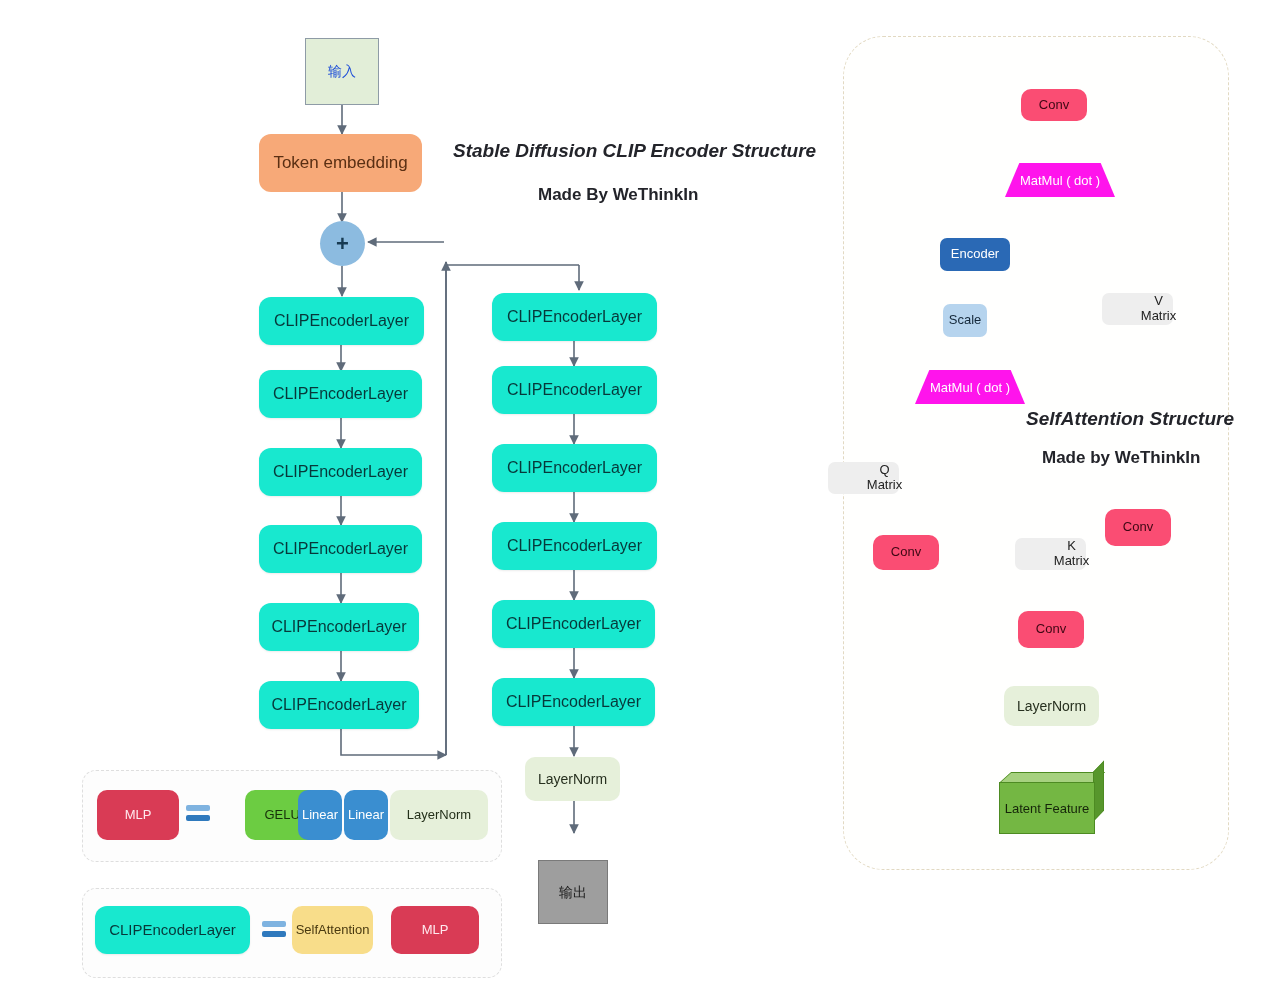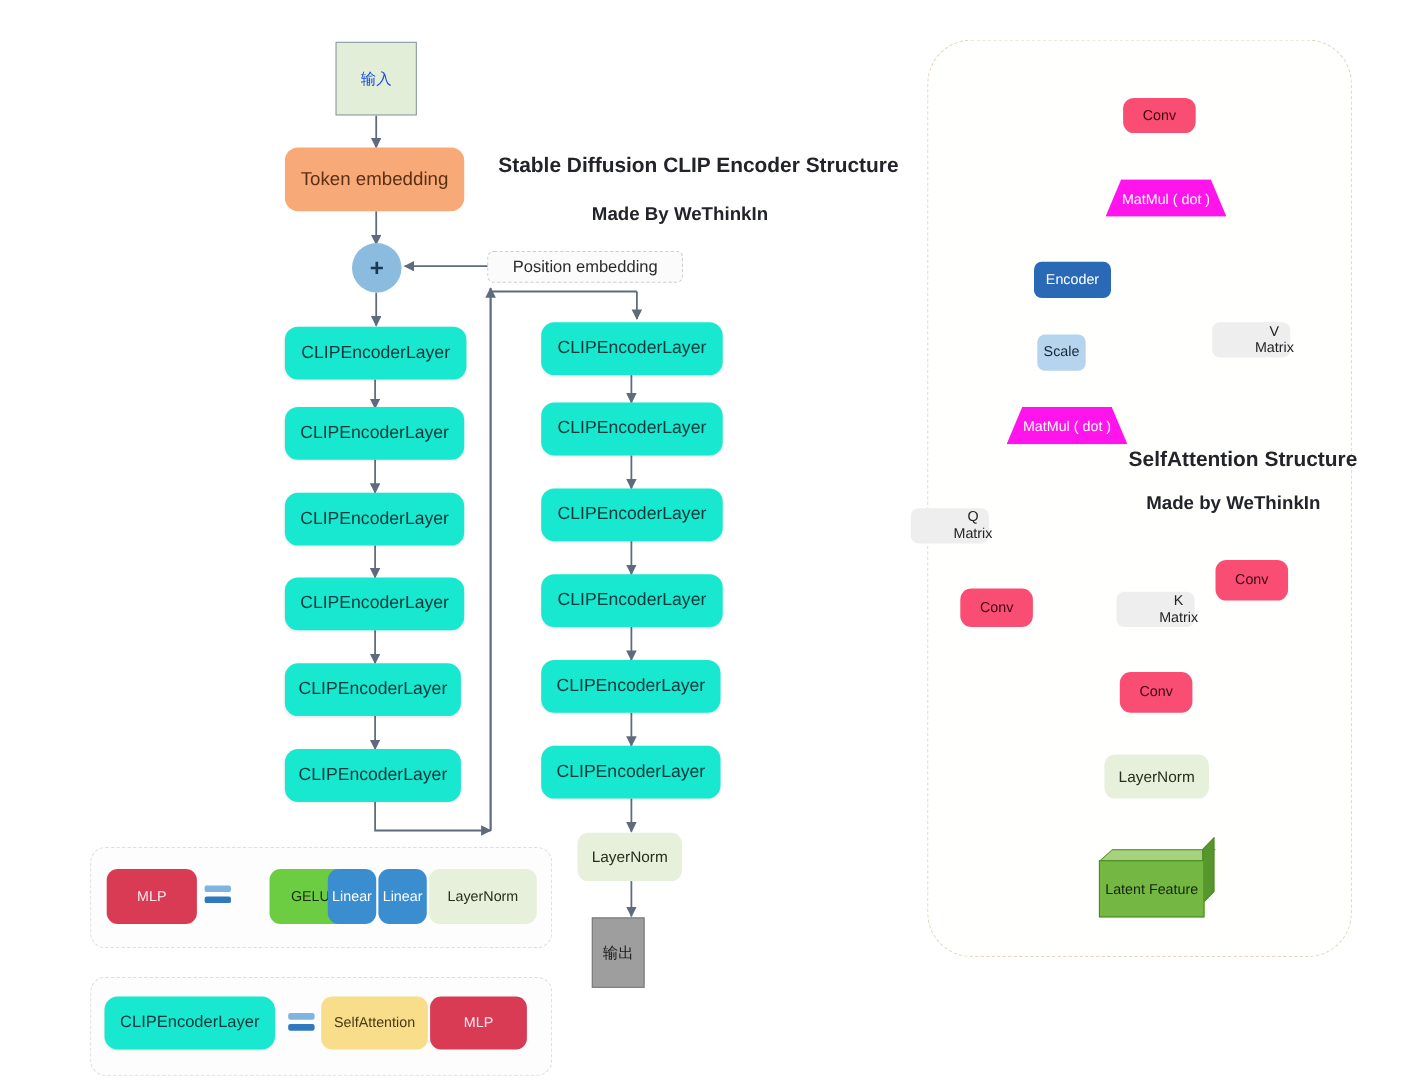--- a/index.html
+++ b/index.html
@@ -4,21 +4,21 @@
 <style>
   html,body{margin:0;padding:0;background:#ffffff;}
   body{width:1280px;height:991px;position:relative;overflow:hidden;
        font-family:"Liberation Sans","DejaVu Sans",sans-serif;}
   #stage{position:absolute;left:0;top:0;width:1280px;height:991px;}
   svg.wires{position:absolute;left:0;top:0;width:1280px;height:991px;pointer-events:none;}
   .node{position:absolute;display:flex;align-items:center;justify-content:center;
         text-align:center;box-sizing:border-box;line-height:1.15;}
   .enc{background:#18e8cf;color:#07383a;font-size:16px;border-radius:12px;
        box-shadow:0 1px 2px rgba(0,0,0,.08);}
-  .title-txt{position:absolute;color:#23242a;font-size:19px;font-weight:700;white-space:nowrap;}
+  .title-txt{position:absolute;color:#23242a;font-size:19px;font-weight:700;white-space:nowrap;font-style:italic;}
   .sub-txt{position:absolute;color:#23242a;font-size:17px;font-weight:700;white-space:nowrap;}
   .input-box{background:#e2eed8;border:1.5px solid #8e9ba6;color:#1d4ed8;font-size:14px;}
   .output-box{background:#9e9e9e;border:1px solid #7a7a7a;color:#1b1b1b;font-size:14px;}
   .token{background:#f7a978;color:#5a2f13;font-size:17px;border-radius:12px;}
   .plus{background:#8cbbe0;border-radius:50%;color:#173a52;font-size:22px;font-weight:600;}
   .posemb{background:#fbfbfb;border:1px dashed #cfcfcf;color:#2b2b2b;font-size:15px;border-radius:6px;}
   .layernorm{background:#e6f0da;color:#27301f;font-size:14px;border-radius:10px;}
   .legendbox{position:absolute;background:#fdfdfd;border:1.5px dashed #dedede;border-radius:14px;}
   .mlp{background:#d93b55;color:#ffe9ee;font-size:13px;border-radius:10px;text-align:right;}
   .gelua{background:#6ccc42;color:#17300a;font-size:13px;border-radius:10px;margin-left:32px;}
@@ -148,61 +148,60 @@
       <path d="M1138,325 L1138,509"></path>
     </g>
   </svg>
 
   <div class="node input-box" style="left:305px;top:38px;width:74px;height:67px;">输入</div>
 
   <div class="node token" style="left:259px;top:134px;width:163px;height:58px;">Token embedding</div>
 
   <div class="node plus" style="left:320px;top:221px;width:45px;height:45px;">+</div>
 
-  <div class="node posemb" style="left:443px;top:228px;width:178px;height:29px;">Position embedding</div>
 
   <div class="title-txt" style="left:453px;top:140px;">Stable Diffusion CLIP Encoder Structure</div>
   <div class="sub-txt" style="left:538px;top:185px;">Made By WeThinkIn</div>
 
   <div class="node enc" style="left:259px;top:297px;width:165px;height:48px;">CLIPEncoderLayer</div>
   <div class="node enc" style="left:259px;top:370px;width:163px;height:48px;">CLIPEncoderLayer</div>
   <div class="node enc" style="left:259px;top:448px;width:163px;height:48px;">CLIPEncoderLayer</div>
   <div class="node enc" style="left:259px;top:525px;width:163px;height:48px;">CLIPEncoderLayer</div>
   <div class="node enc" style="left:259px;top:603px;width:160px;height:48px;">CLIPEncoderLayer</div>
   <div class="node enc" style="left:259px;top:681px;width:160px;height:48px;">CLIPEncoderLayer</div>
 
   <div class="node enc" style="left:492px;top:293px;width:165px;height:48px;">CLIPEncoderLayer</div>
   <div class="node enc" style="left:492px;top:366px;width:165px;height:48px;">CLIPEncoderLayer</div>
   <div class="node enc" style="left:492px;top:444px;width:165px;height:48px;">CLIPEncoderLayer</div>
   <div class="node enc" style="left:492px;top:522px;width:165px;height:48px;">CLIPEncoderLayer</div>
   <div class="node enc" style="left:492px;top:600px;width:163px;height:48px;">CLIPEncoderLayer</div>
   <div class="node enc" style="left:492px;top:678px;width:163px;height:48px;">CLIPEncoderLayer</div>
 
   <div class="node layernorm" style="left:525px;top:757px;width:95px;height:44px;">LayerNorm</div>
 
-  <div class="node output-box" style="left:538px;top:834px;width:48px;height:64px;">输出</div>
+  <div class="node output-box" style="left:538px;top:860px;width:70px;height:64px;">输出</div>
 
   <div class="legendbox" style="left:82px;top:770px;width:418px;height:90px;"></div>
   <div class="node mlp" style="left:97px;top:790px;width:82px;height:50px;">MLP</div>
   <div class="eqsign" style="left:186px;top:805px;">
     <i class="a"></i>
       <i class="b"></i>
   </div>
   <div class="node gelua" style="left:213px;top:790px;width:83px;height:50px;">GELUA</div>
   <div class="node linear" style="left:298px;top:790px;width:44px;height:50px;">Linear</div>
   <div class="node linear" style="left:344px;top:790px;width:44px;height:50px;">Linear</div>
   <div class="node lnleg" style="left:390px;top:790px;width:98px;height:50px;">LayerNorm</div>
 
   <div class="legendbox" style="left:82px;top:888px;width:418px;height:88px;"></div>
   <div class="node enc" style="left:95px;top:906px;width:155px;height:48px;font-size:15px;">CLIPEncoderLayer</div>
   <div class="eqsign" style="left:262px;top:921px;">
     <i class="a"></i>
       <i class="b"></i>
   </div>
-  <div class="node selfatt" style="left:292px;top:906px;width:97px;height:48px;">SelfAttention</div>
+  <div class="node selfatt" style="left:292px;top:906px;width:81px;height:48px;">SelfAttention</div>
   <div class="node mlp" style="left:391px;top:906px;width:88px;height:48px;">MLP</div>
 
   <div class="panel" style="left:843px;top:36px;width:384px;height:832px;"></div>
 
   <div class="title-txt" style="left:1026px;top:408px;">SelfAttention Structure</div>
   <div class="sub-txt" style="left:1042px;top:448px;">Made by WeThinkIn</div>
 
   <div class="node conv" style="left:1021px;top:89px;width:66px;height:32px;">Conv</div>
 
   <div class="matmul tz" style="left:1005px;top:163px;width:110px;height:34px;">MatMul ( dot )</div>

